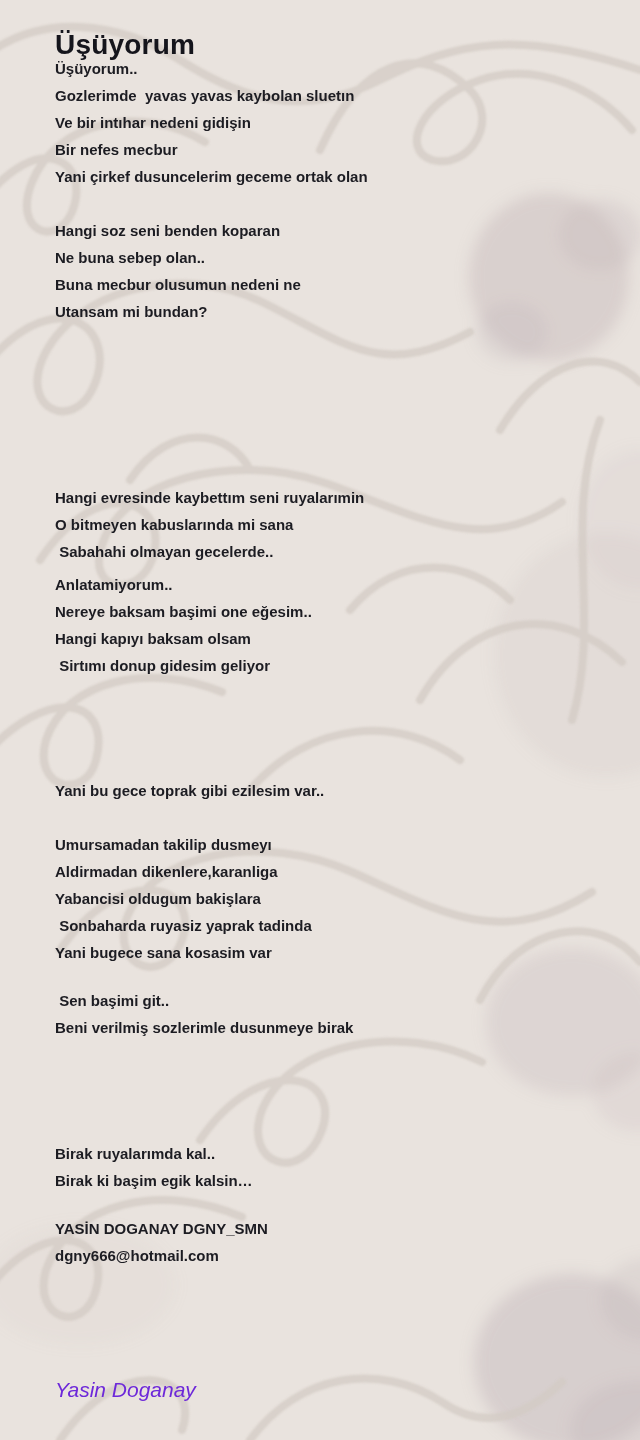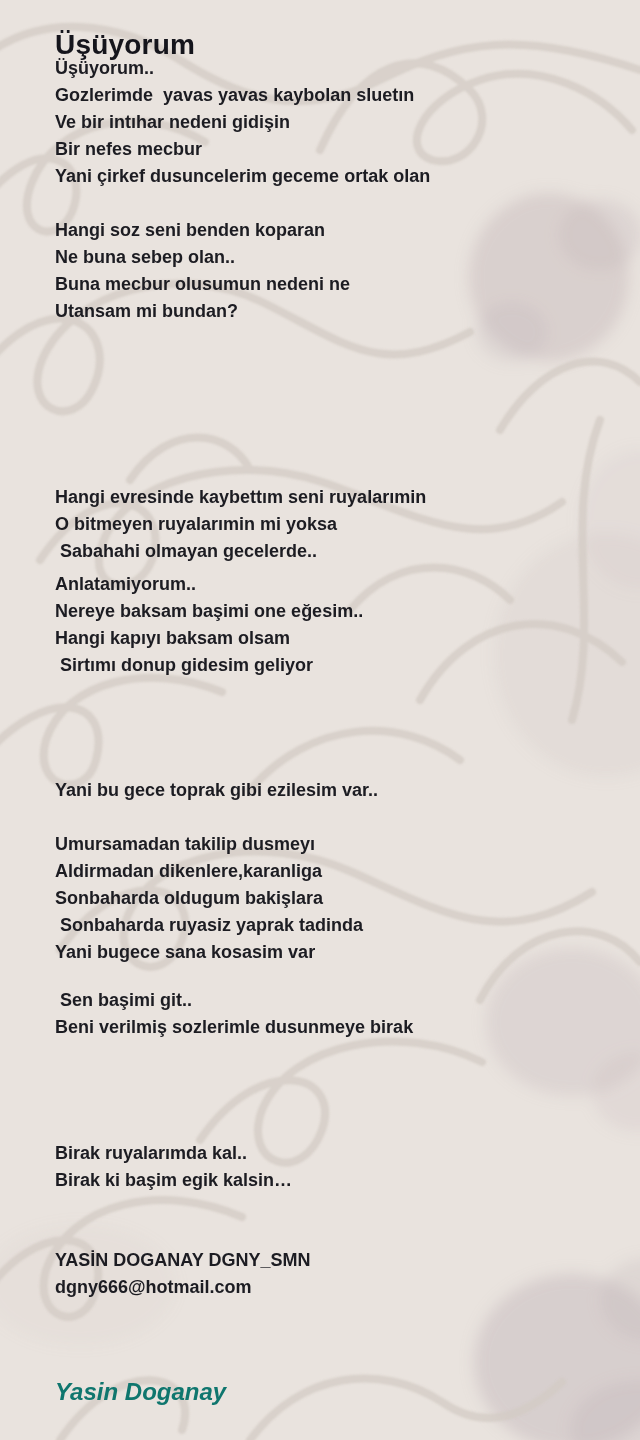--- a/index.html
+++ b/index.html
@@ -23,35 +23,35 @@
     top: 10px;
     font-size: 28px;
     font-weight: bold;
     color: #15151c;
     letter-spacing: 0.2px;
     white-space: pre;
   }
   .poem { position: absolute; left: 0; top: 0; width: 640px; }
   .stanza { position: absolute; left: 55px; width: 560px; }
   .poem-line {
-    font-size: 18px;
+    font-size: 15px;
     font-weight: bold;
     color: #1c1c22;
     line-height: 27px;
     height: 27px;
     white-space: pre;
   }
   .signature {
     position: absolute;
     left: 55px;
     top: 1378px;
-    font-size: 24px;
+    font-size: 21px;
     font-style: italic;
-    font-weight: bold;
-    color: #0f766e;
+    font-weight: normal;
+    color: #6d28d9;
     white-space: pre;
   }
 </style>
 </head>
 <body>
 
 <div class="page">
 
   <svg class="bg-svg" width="640" height="1440" viewBox="0 0 640 1440" xmlns="http://www.w3.org/2000/svg">
     <defs>
@@ -110,48 +110,48 @@
         <div class="poem-line">Yani çirkef dusuncelerim geceme ortak olan</div>
       </div>
       <div class="stanza" style="top: 217px;">
         <div class="poem-line">Hangi soz seni benden koparan</div>
         <div class="poem-line">Ne buna sebep olan..</div>
         <div class="poem-line">Buna mecbur olusumun nedeni ne</div>
         <div class="poem-line">Utansam mi bundan?</div>
       </div>
       <div class="stanza" style="top: 443px; margin-top: 41px;">
         <div class="poem-line">Hangi evresinde kaybettım seni ruyalarımin</div>
-        <div class="poem-line">O bitmeyen ruyalarımin mi yoksa</div>
+        <div class="poem-line">O bitmeyen kabuslarında mi sana</div>
         <div class="poem-line"> Sabahahi olmayan gecelerde..</div>
       </div>
       <div class="stanza" style="top: 571px;">
         <div class="poem-line">Anlatamiyorum..</div>
         <div class="poem-line">Nereye baksam başimi one eğesim..</div>
         <div class="poem-line">Hangi kapıyı baksam olsam</div>
         <div class="poem-line"> Sirtımı donup gidesim geliyor</div>
       </div>
       <div class="stanza" style="top: 777px;">
         <div class="poem-line">Yani bu gece toprak gibi ezilesim var..</div>
       </div>
       <div class="stanza" style="top: 831px;">
         <div class="poem-line">Umursamadan takilip dusmeyı</div>
         <div class="poem-line">Aldirmadan dikenlere,karanliga</div>
-        <div class="poem-line">Sonbaharda oldugum bakişlara</div>
+        <div class="poem-line">Yabancisi oldugum bakişlara</div>
         <div class="poem-line"> Sonbaharda ruyasiz yaprak tadinda</div>
         <div class="poem-line">Yani bugece sana kosasim var</div>
       </div>
       <div class="stanza" style="top: 987px;">
         <div class="poem-line"> Sen başimi git..</div>
         <div class="poem-line">Beni verilmiş sozlerimle dusunmeye birak</div>
       </div>
       <div class="stanza" style="top: 1140px;">
         <div class="poem-line">Birak ruyalarımda kal..</div>
         <div class="poem-line">Birak ki başim egik kalsin…</div>
       </div>
-      <div class="stanza" style="top: 1215px; margin-top: 32px;">
+      <div class="stanza" style="top: 1215px;">
         <div class="poem-line">YASİN DOGANAY DGNY_SMN</div>
         <div class="poem-line">dgny666@hotmail.com</div>
       </div>
     </div>
 
   <div class="signature">Yasin Doganay</div>
 
 </div>
 
 </body></html>

